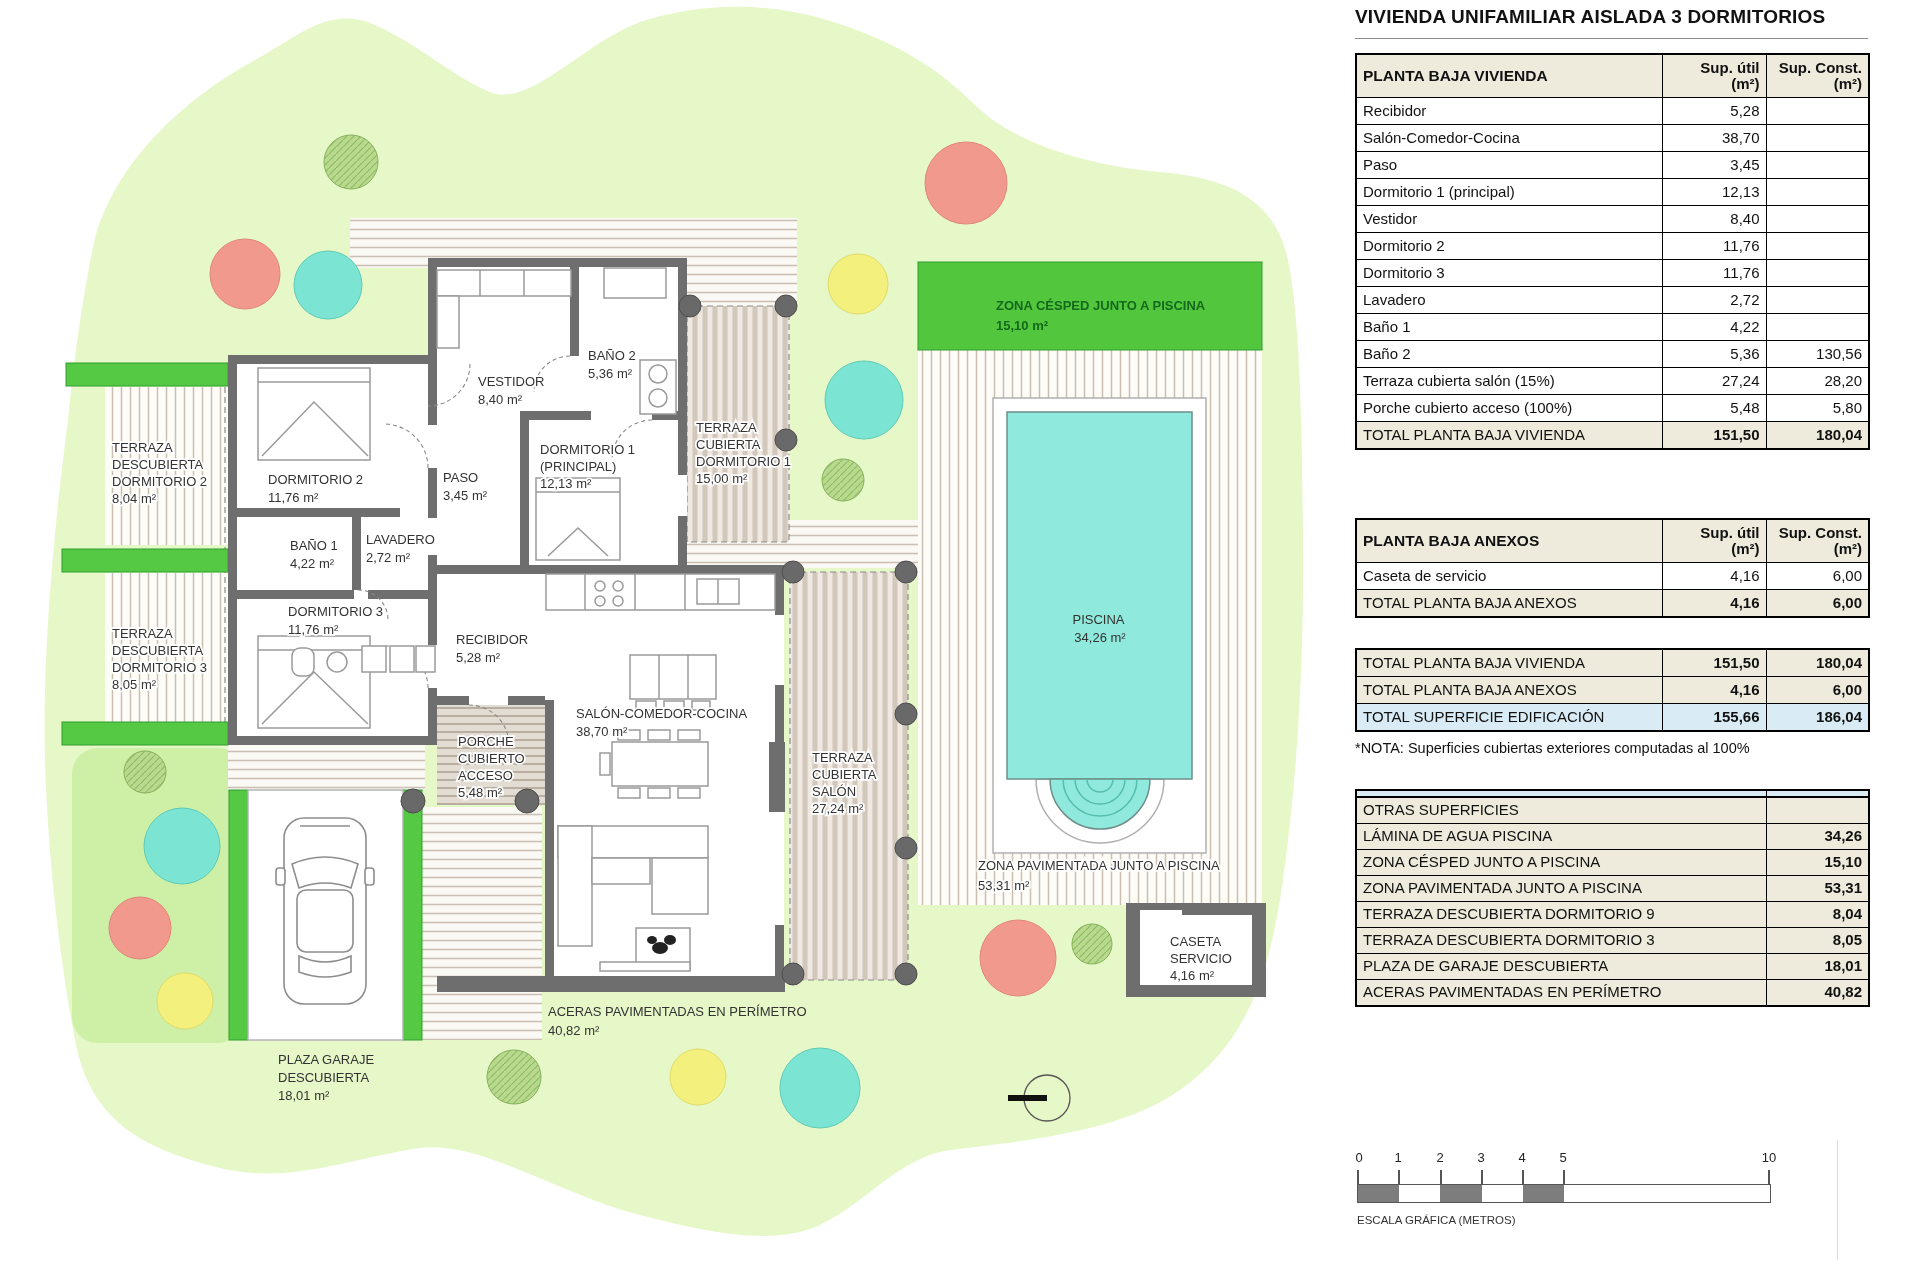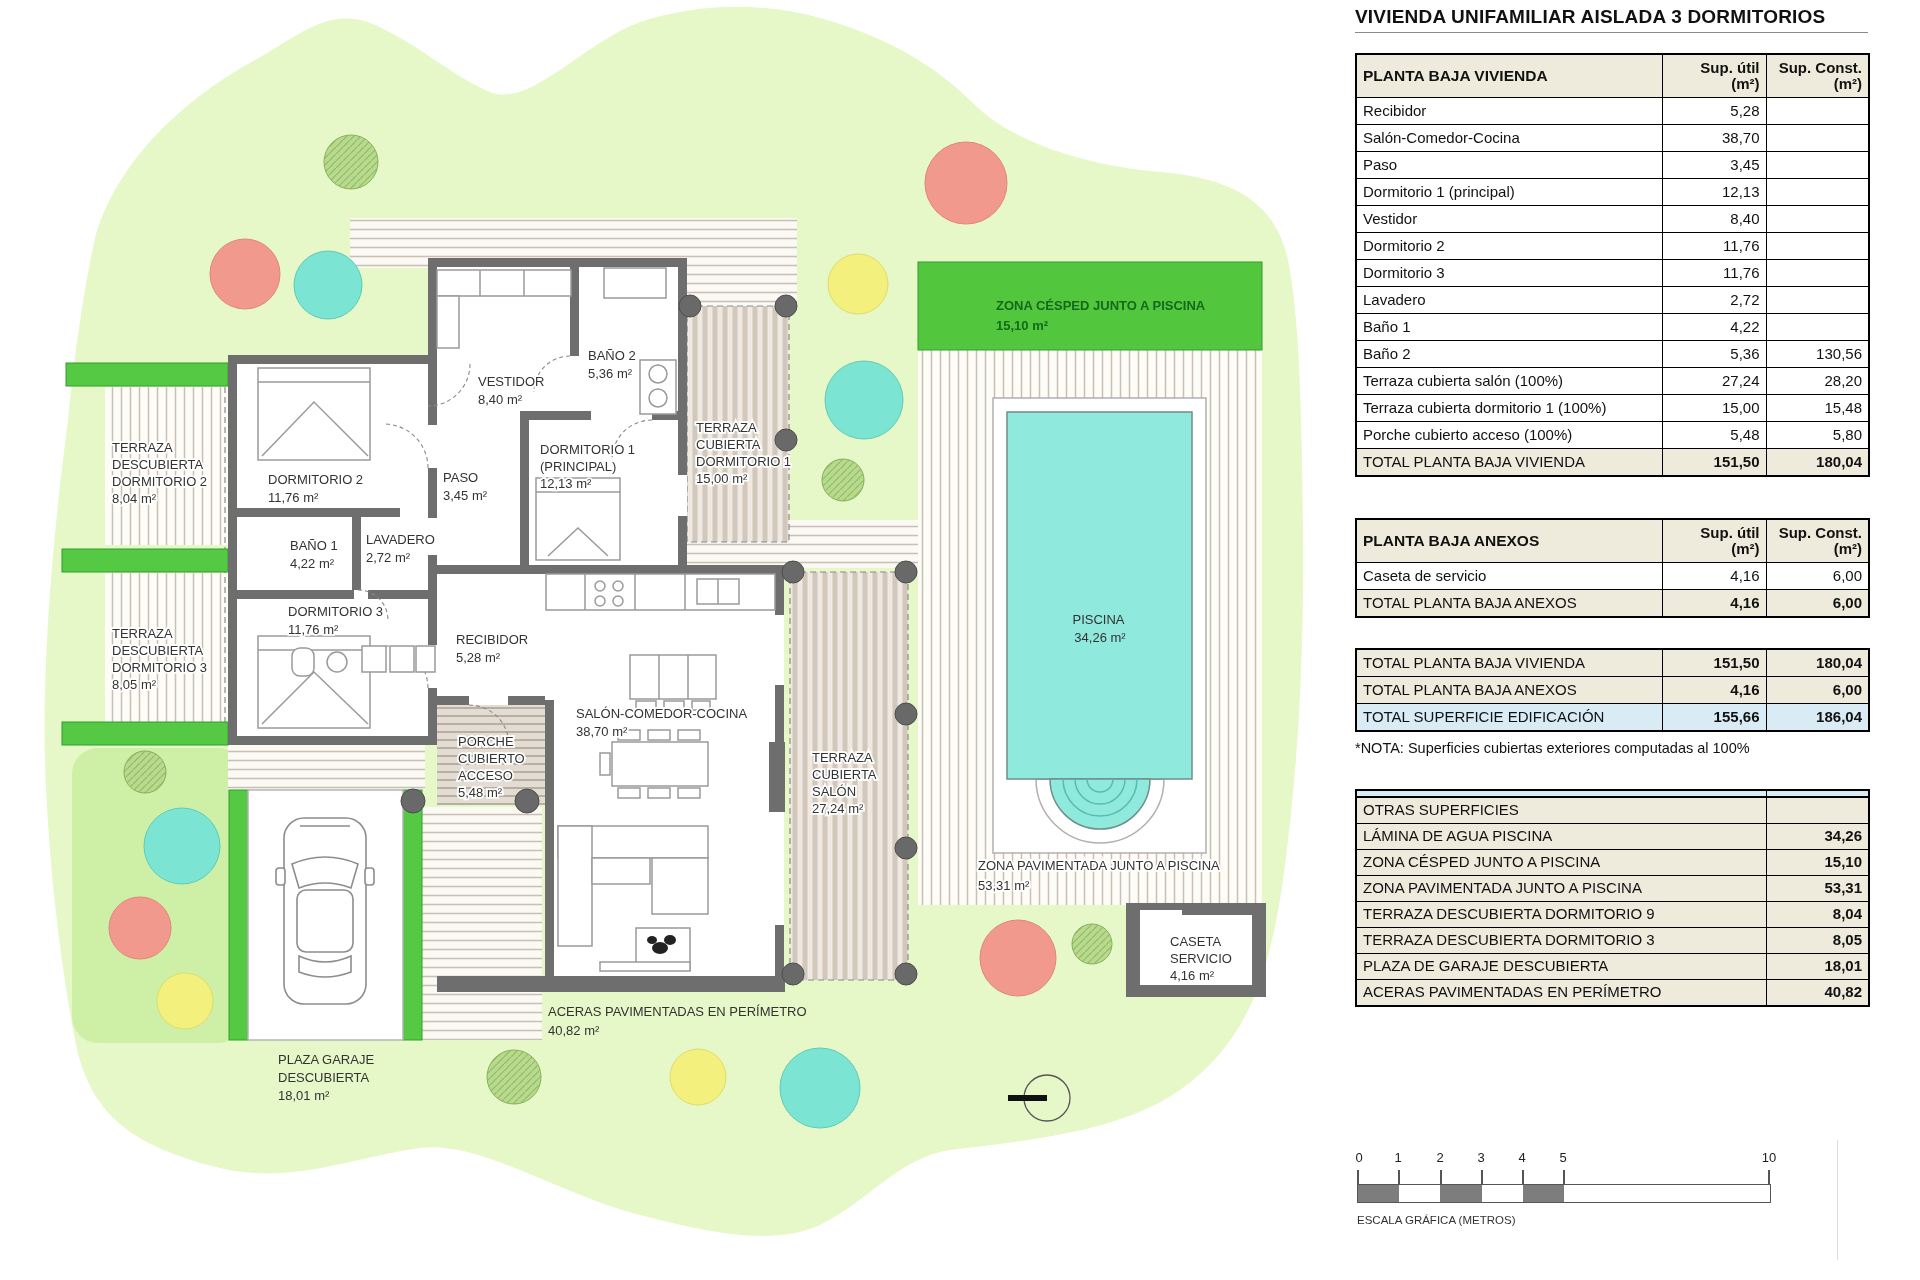--- a/index.html
+++ b/index.html
@@ -13,21 +13,21 @@
   .w{fill:#6e6e6e;}
   .f{fill:#fff;stroke:#9a9a9a;stroke-width:1.5;}
   .fn{fill:none;stroke:#9a9a9a;stroke-width:1.5;}
   .post{fill:#696969;stroke:#4d4d4d;stroke-width:1;}
   .dash{fill:none;stroke:#8a8a8a;stroke-width:1.2;stroke-dasharray:6 4;}
   .doorarc{fill:none;stroke:#8a8a8a;stroke-width:1.1;stroke-dasharray:4 3;}
 
   
   .panel{position:absolute;left:1355px;top:0;width:520px;}
   .doc-title{position:absolute;left:0;top:6px;width:513px;font-weight:bold;
-    font-size:19px;letter-spacing:.2px;border-bottom:1px solid #8a8a8a;padding-bottom:4px;}
+    font-size:19px;letter-spacing:.2px;border-bottom:1px solid #8a8a8a;padding-bottom:10px;}
   table.t{border-collapse:collapse;table-layout:fixed;width:513px;font-size:15px;
     position:absolute;left:0;border:2.5px solid #000;}
   .t td,.t th{border:1.6px solid #000;padding:0 6px;height:26px;overflow:hidden;
     white-space:nowrap;line-height:1.1;}
   .t th{height:42px;font-size:15px;}
   .t .name{text-align:left;font-weight:normal;}
   .t th.name{font-weight:bold;font-size:15.5px;margin-left:31px;}
   .t .num{text-align:right;}
   .beige{background:#eeebdc;}
   .blue{background:#d9ecf5;}
@@ -475,28 +475,23 @@
             <td class="name">Baño 1</td>
             <td class="num">4,22</td>
             <td class="num"></td>
           </tr>
       <tr>
             <td class="name">Baño 2</td>
             <td class="num">5,36</td>
             <td class="num">130,56</td>
           </tr>
       <tr>
-            <td class="name">Terraza cubierta salón (100%)</td>
+            <td class="name">Terraza cubierta salón (15%)</td>
             <td class="num">27,24</td>
             <td class="num">28,20</td>
-          </tr>
-      <tr>
-            <td class="name">Terraza cubierta dormitorio 1 (100%)</td>
-            <td class="num">15,00</td>
-            <td class="num">15,48</td>
           </tr>
       <tr>
             <td class="name">Porche cubierto acceso (100%)</td>
             <td class="num">5,48</td>
             <td class="num">5,80</td>
           </tr>
       <tr class="bold">
             <td class="name bold beige">TOTAL PLANTA BAJA VIVIENDA</td>
             <td class="num beige">151,50</td>
             <td class="num beige">180,04</td>

